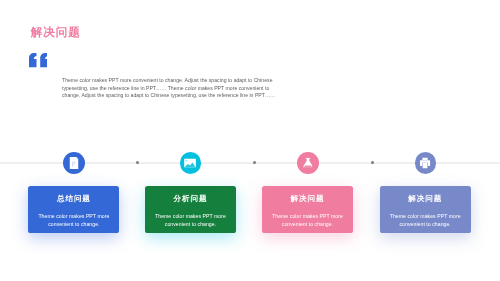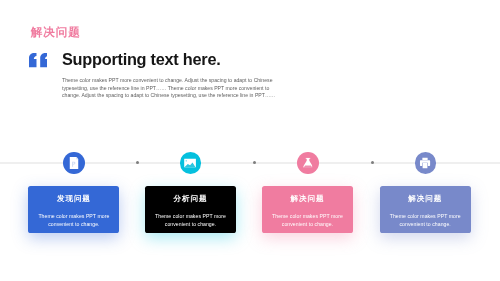--- a/index.html
+++ b/index.html
@@ -27,51 +27,50 @@
 
   <div class="kicker">解决问题</div>
 
   <div class="quote">
     <svg width="18.7" height="14.2" viewBox="0 0 18.7 14.2">
       <path d="M0 14.2 L0 5.1 C0 2.25 2.05 0 4.9 0 L7.5 0 L7.5 3.0 C6.0 3.1 4.9 4.35 4.85 6.0 L7.5 6.0 L7.5 14.2 Z" fill="#3468D6"></path>
       <path d="M11.2 14.2 L11.2 5.1 C11.2 2.25 13.25 0 16.1 0 L18.7 0 L18.7 3.0 C17.2 3.1 16.1 4.35 16.05 6.0 L18.7 6.0 L18.7 14.2 Z" fill="#3468D6"></path>
     </svg>
   </div>
 
-  <div class="headline">Supporting text here.</div>
   <div class="body">Theme color makes PPT more convenient to change. Adjust the spacing to adapt to Chinese typesetting, use the reference line in PPT…… Theme color makes PPT more convenient to change. Adjust the spacing to adapt to Chinese typesetting, use the reference line in PPT……</div>
 
   <div class="rail"></div>
   <div id="timeline">
       <div class="dot" style="left:136px"></div>
       <div class="dot" style="left:253.3px"></div>
       <div class="dot" style="left:370.6px"></div>
       <div class="circle" style="left:63.00000000000001px;background:#3468D6">
         <span>
           <svg width="9.3" height="11.9" viewBox="0 0 9.3 11.9">
             <path d="M0.3 0 h6.7 l2.3 2.3 v9.6 h-9.0 z" fill="#ffffff"></path>
             <path d="M7.15 0.05 v2.15 h2.15 z" fill="#c2d0ee"></path>
             <path d="M2.85 4.65 h1.8 a1.4 1.4 0 0 1 0 2.8 h-0.93 v2.2 h-0.87 z m0.87 0.8 v1.2 h0.87 a0.6 0.6 0 0 0 0 -1.2 z" fill="#c9d6f1"></path>
           </svg>
         </span>
       </div>
       <div class="card" style="left:28.4px;background:#3468D6;box-shadow:0 5px 16px rgba(52,104,214,0.34)">
-        <h3>发现问题</h3>
+        <h3>总结问题</h3>
         <p>Theme color makes PPT more convenient to change.</p>
       </div>
       <div class="circle" style="left:179.6px;background:#04C0DE">
         <span>
           <svg width="11.8" height="9.0" viewBox="0 0 11.8 9.0">
             <rect x="0" y="0" width="11.8" height="9.0" rx="0.3" fill="#ffffff"></rect>
             <path d="M0.55 8.5 L3.7 5.4 L5.95 6.85 L8.4 4.1 L11.25 8.5 Z" fill="#2CC6E0"></path>
             <circle cx="2.1" cy="2.3" r="0.62" fill="#2CC6E0"></circle>
           </svg>
         </span>
       </div>
-      <div class="card" style="left:145px;background:#000000;box-shadow:0 5px 16px rgba(4,192,222,0.34)">
+      <div class="card" style="left:145px;background:#15803d;box-shadow:0 5px 16px rgba(4,192,222,0.34)">
         <h3>分析问题</h3>
         <p>Theme color makes PPT more convenient to change.</p>
       </div>
       <div class="circle" style="left:296.90000000000003px;background:#F07CA0">
         <span>
           <svg width="9.6" height="10.5" viewBox="0 0 9.6 10.5">
             <path d="M2.55 0 h4.5 v0.9 h-0.95 v2.15 l3.35 5.5 a0.95 0.95 0 0 1 -0.81 1.45 h-7.68 a0.95 0.95 0 0 1 -0.81 -1.45 l3.35 -5.5 v-2.15 h-0.95 z" fill="#ffffff"></path>
             <path d="M1.78 7.75 h6.04 l1.03 1.7 a0.6 0.6 0 0 1 -0.51 0.92 h-7.08 a0.6 0.6 0 0 1 -0.51 -0.92 z" fill="#ef8fb0"></path>
           </svg>
         </span>

